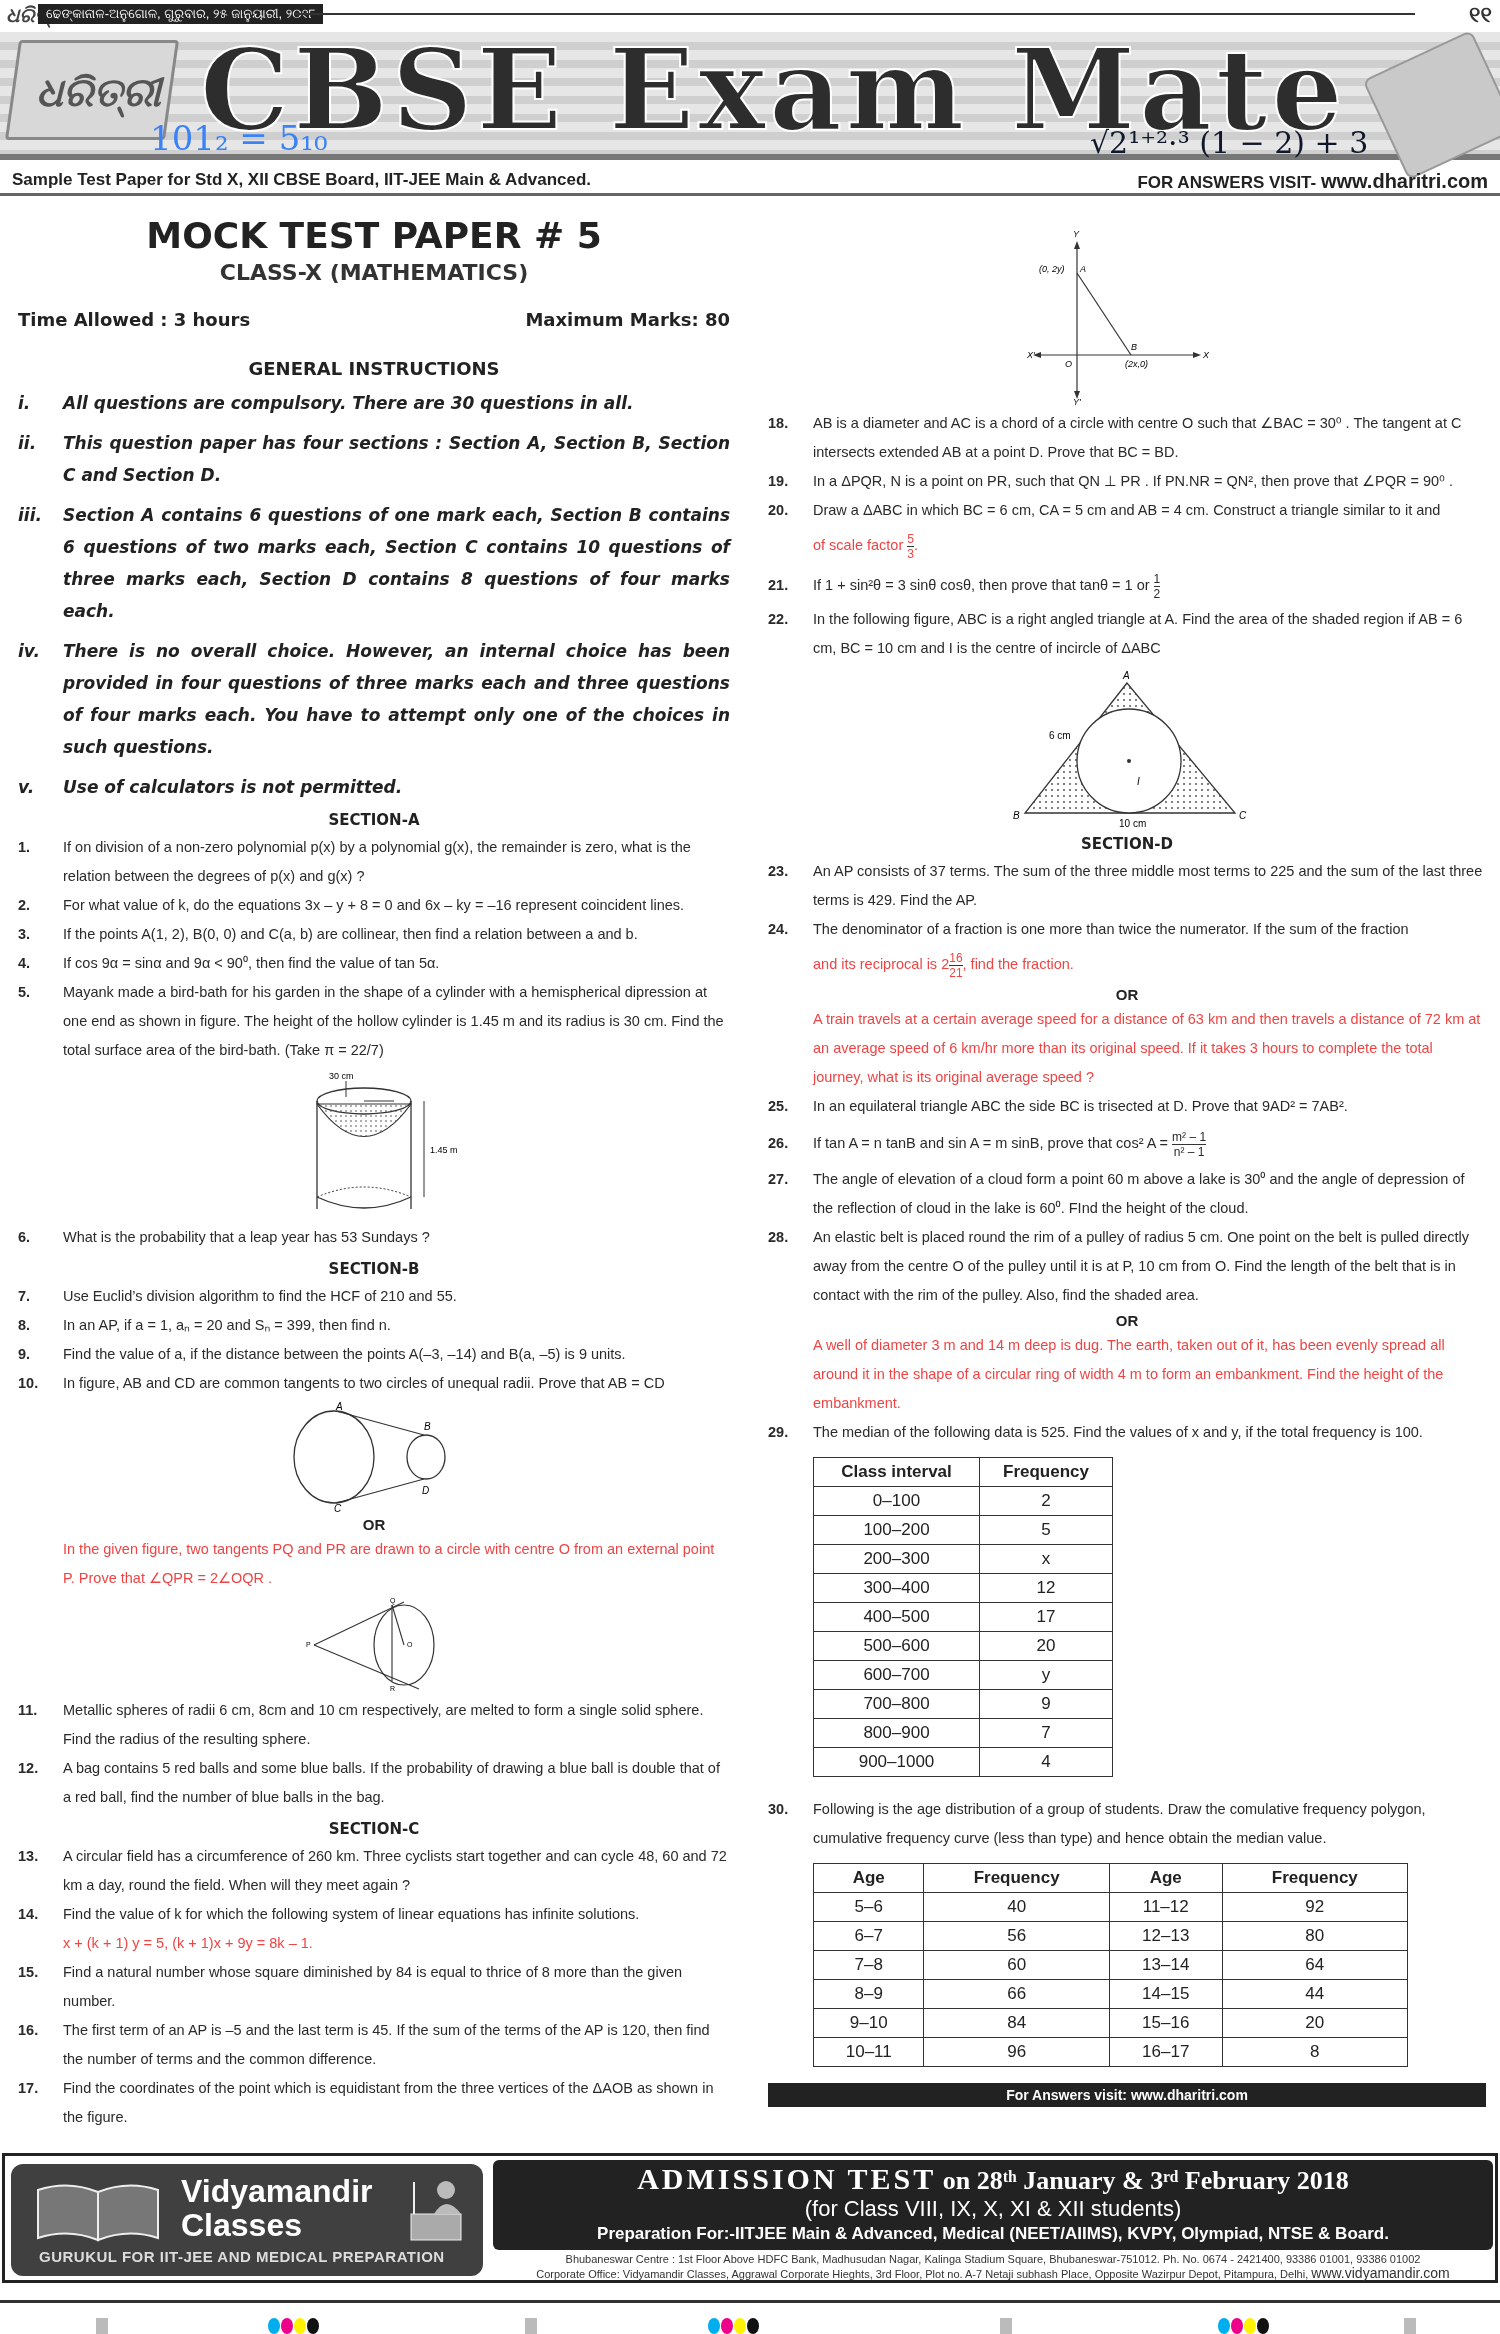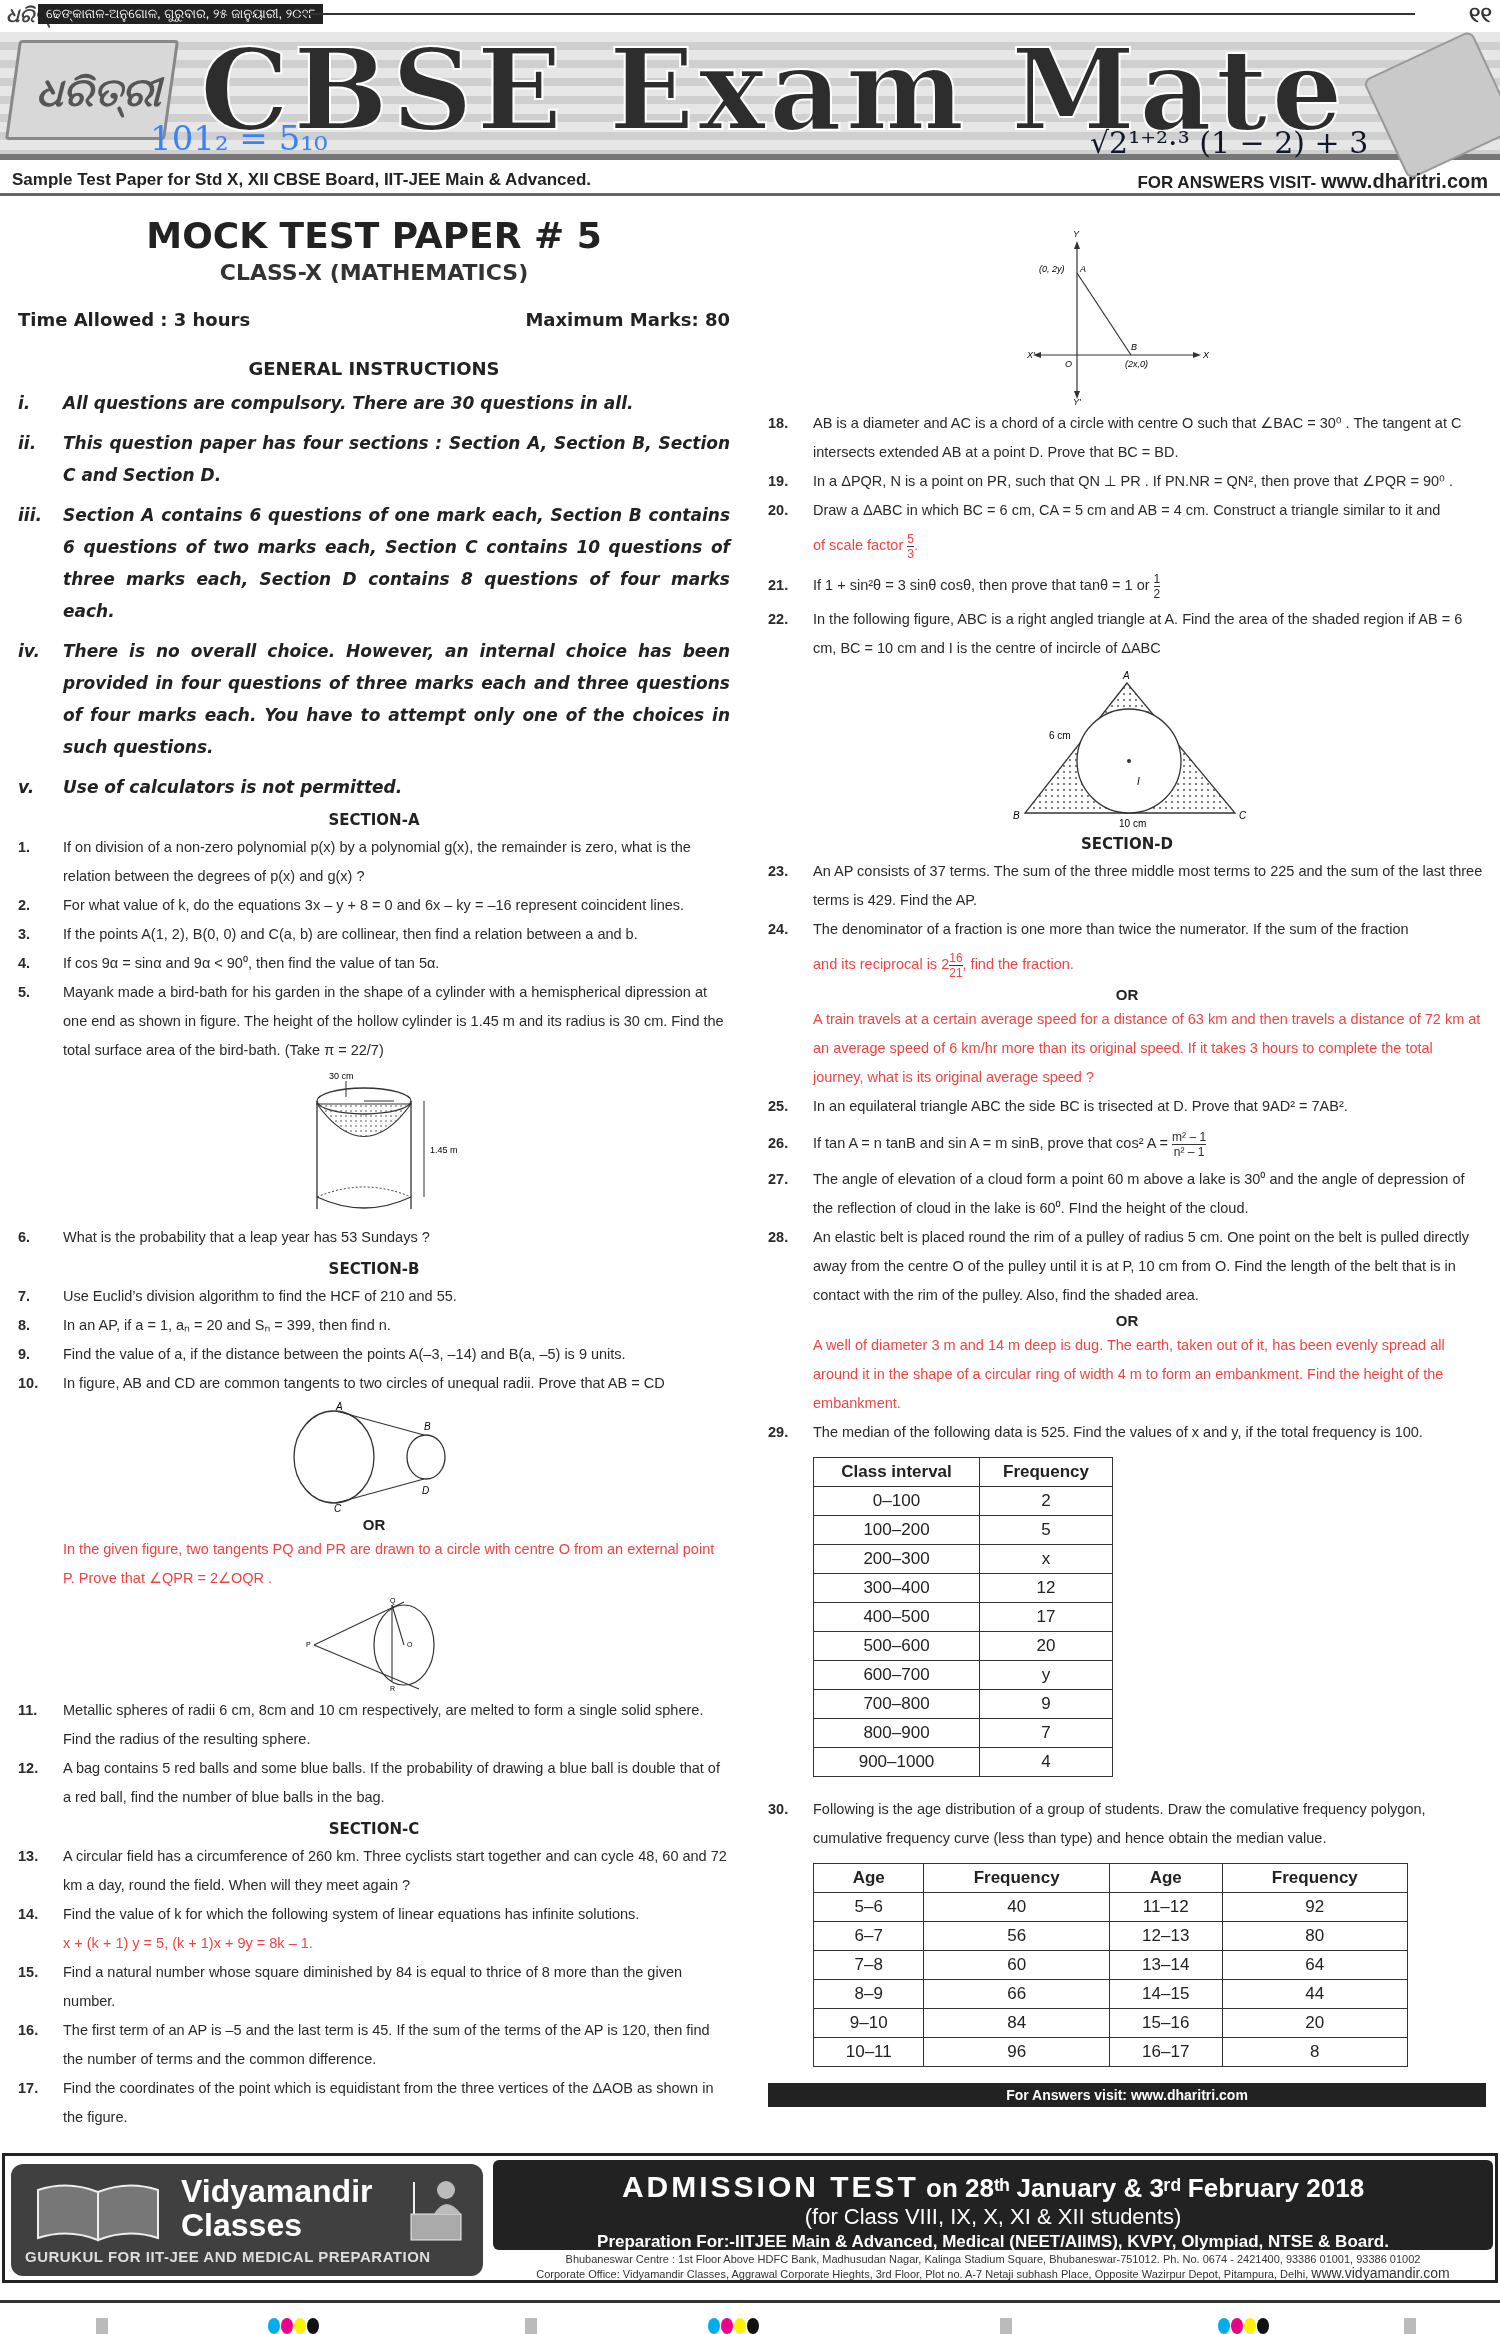--- a/index.html
+++ b/index.html
@@ -47,24 +47,24 @@
   table.data td, table.data th { border: 1.5px solid #333; text-align: center; height: 29px; padding: 0 6px; }
   table.data th { font-weight: bold; }
   .answers-bar { background: #222; color: #fff; font-weight: bold; font-size: 14px; text-align: center; padding: 4px; margin: 16px 0 0 0; }
   frac { display: inline-flex; flex-direction: column; vertical-align: middle; text-align: center; font-size: 12px; line-height: 14px; }
   frac span:first-child { border-bottom: 1px solid #333; }
 
   
   .ad { left: 2px; top: 2153px; width: 1496px; height: 130px; border: 3px solid #222; }
   .ad-logo { left: 6px; top: 8px; width: 472px; height: 112px; background: #404040; border-radius: 12px; }
   .ad-brand { left: 170px; top: 10px; color: #fff; font-weight: bold; font-size: 32px; line-height: 34px; }
-  .ad-tag { left: 14px; top: 84px; color: #ddd; font-weight: bold; font-size: 15px; letter-spacing: 0.5px; }
+  .ad-tag { left: 28px; top: 84px; color: #ddd; font-weight: bold; font-size: 15px; letter-spacing: 0.5px; }
   .book { left: 22px; top: 16px; width: 130px; height: 62px; }
   .ad-black { left: 488px; top: 4px; width: 1000px; height: 90px; background: #222; border-radius: 6px; color: #fff; text-align: center; }
-  .ad-line1 { font-weight: bold; font-size: 26px; margin-top: 10px; }
+  .ad-line1 { font-weight: bold; font-size: 26px; margin-top: 2px; font-family: Liberation Serif, serif; }
   .ad-line1 .big { font-size: 30px; letter-spacing: 3px; }
   .ad-line2 { font-size: 22px; margin-top: 0; }
   .ad-line3 { font-weight: bold; font-size: 17px; margin-top: 2px; }
   .ad-addr { left: 488px; top: 96px; width: 1000px; text-align: center; font-size: 11px; line-height: 14px; color: #333; }
   .ad-addr b { font-size: 14px; font-weight: normal; }
   .botline { left: 0; top: 2300px; width: 1500px; height: 3px; background: #333; }
   .reg { top: 2318px; }
   .sq { width: 12px; height: 16px; background: #bbb; }
   .dots span { display: inline-block; width: 12px; height: 16px; border-radius: 50%; margin-right: 1px; }
 </style>

